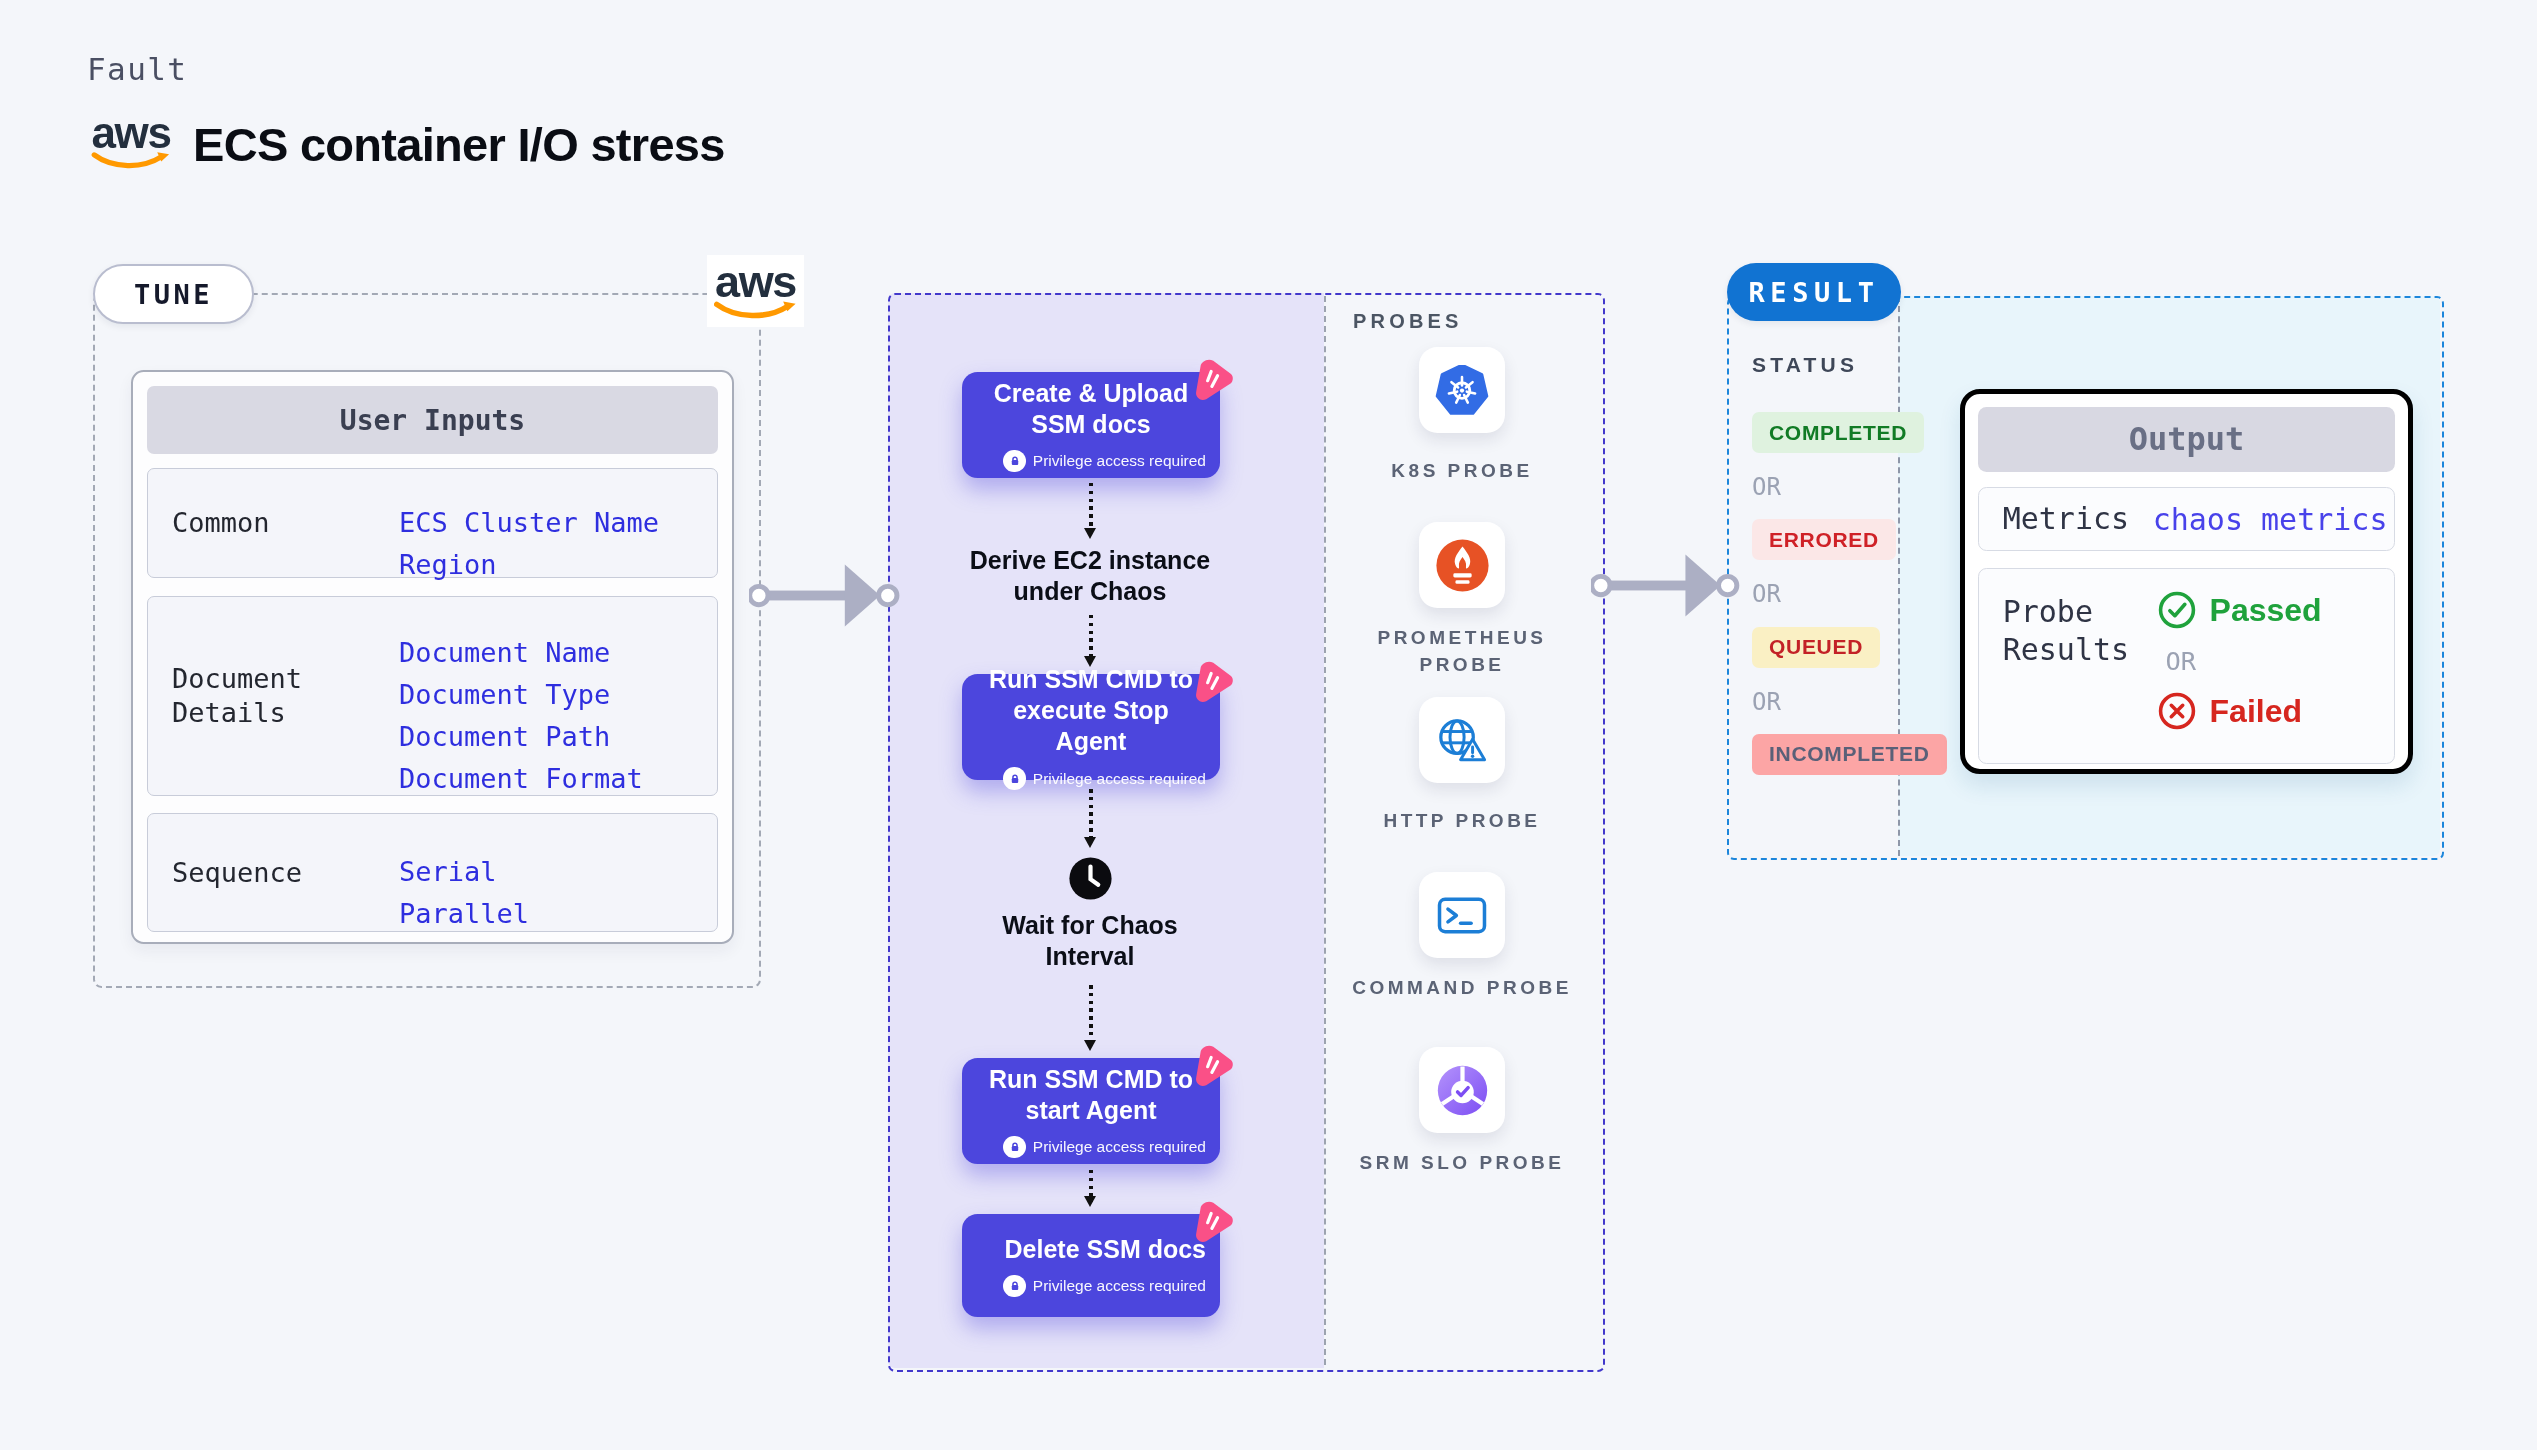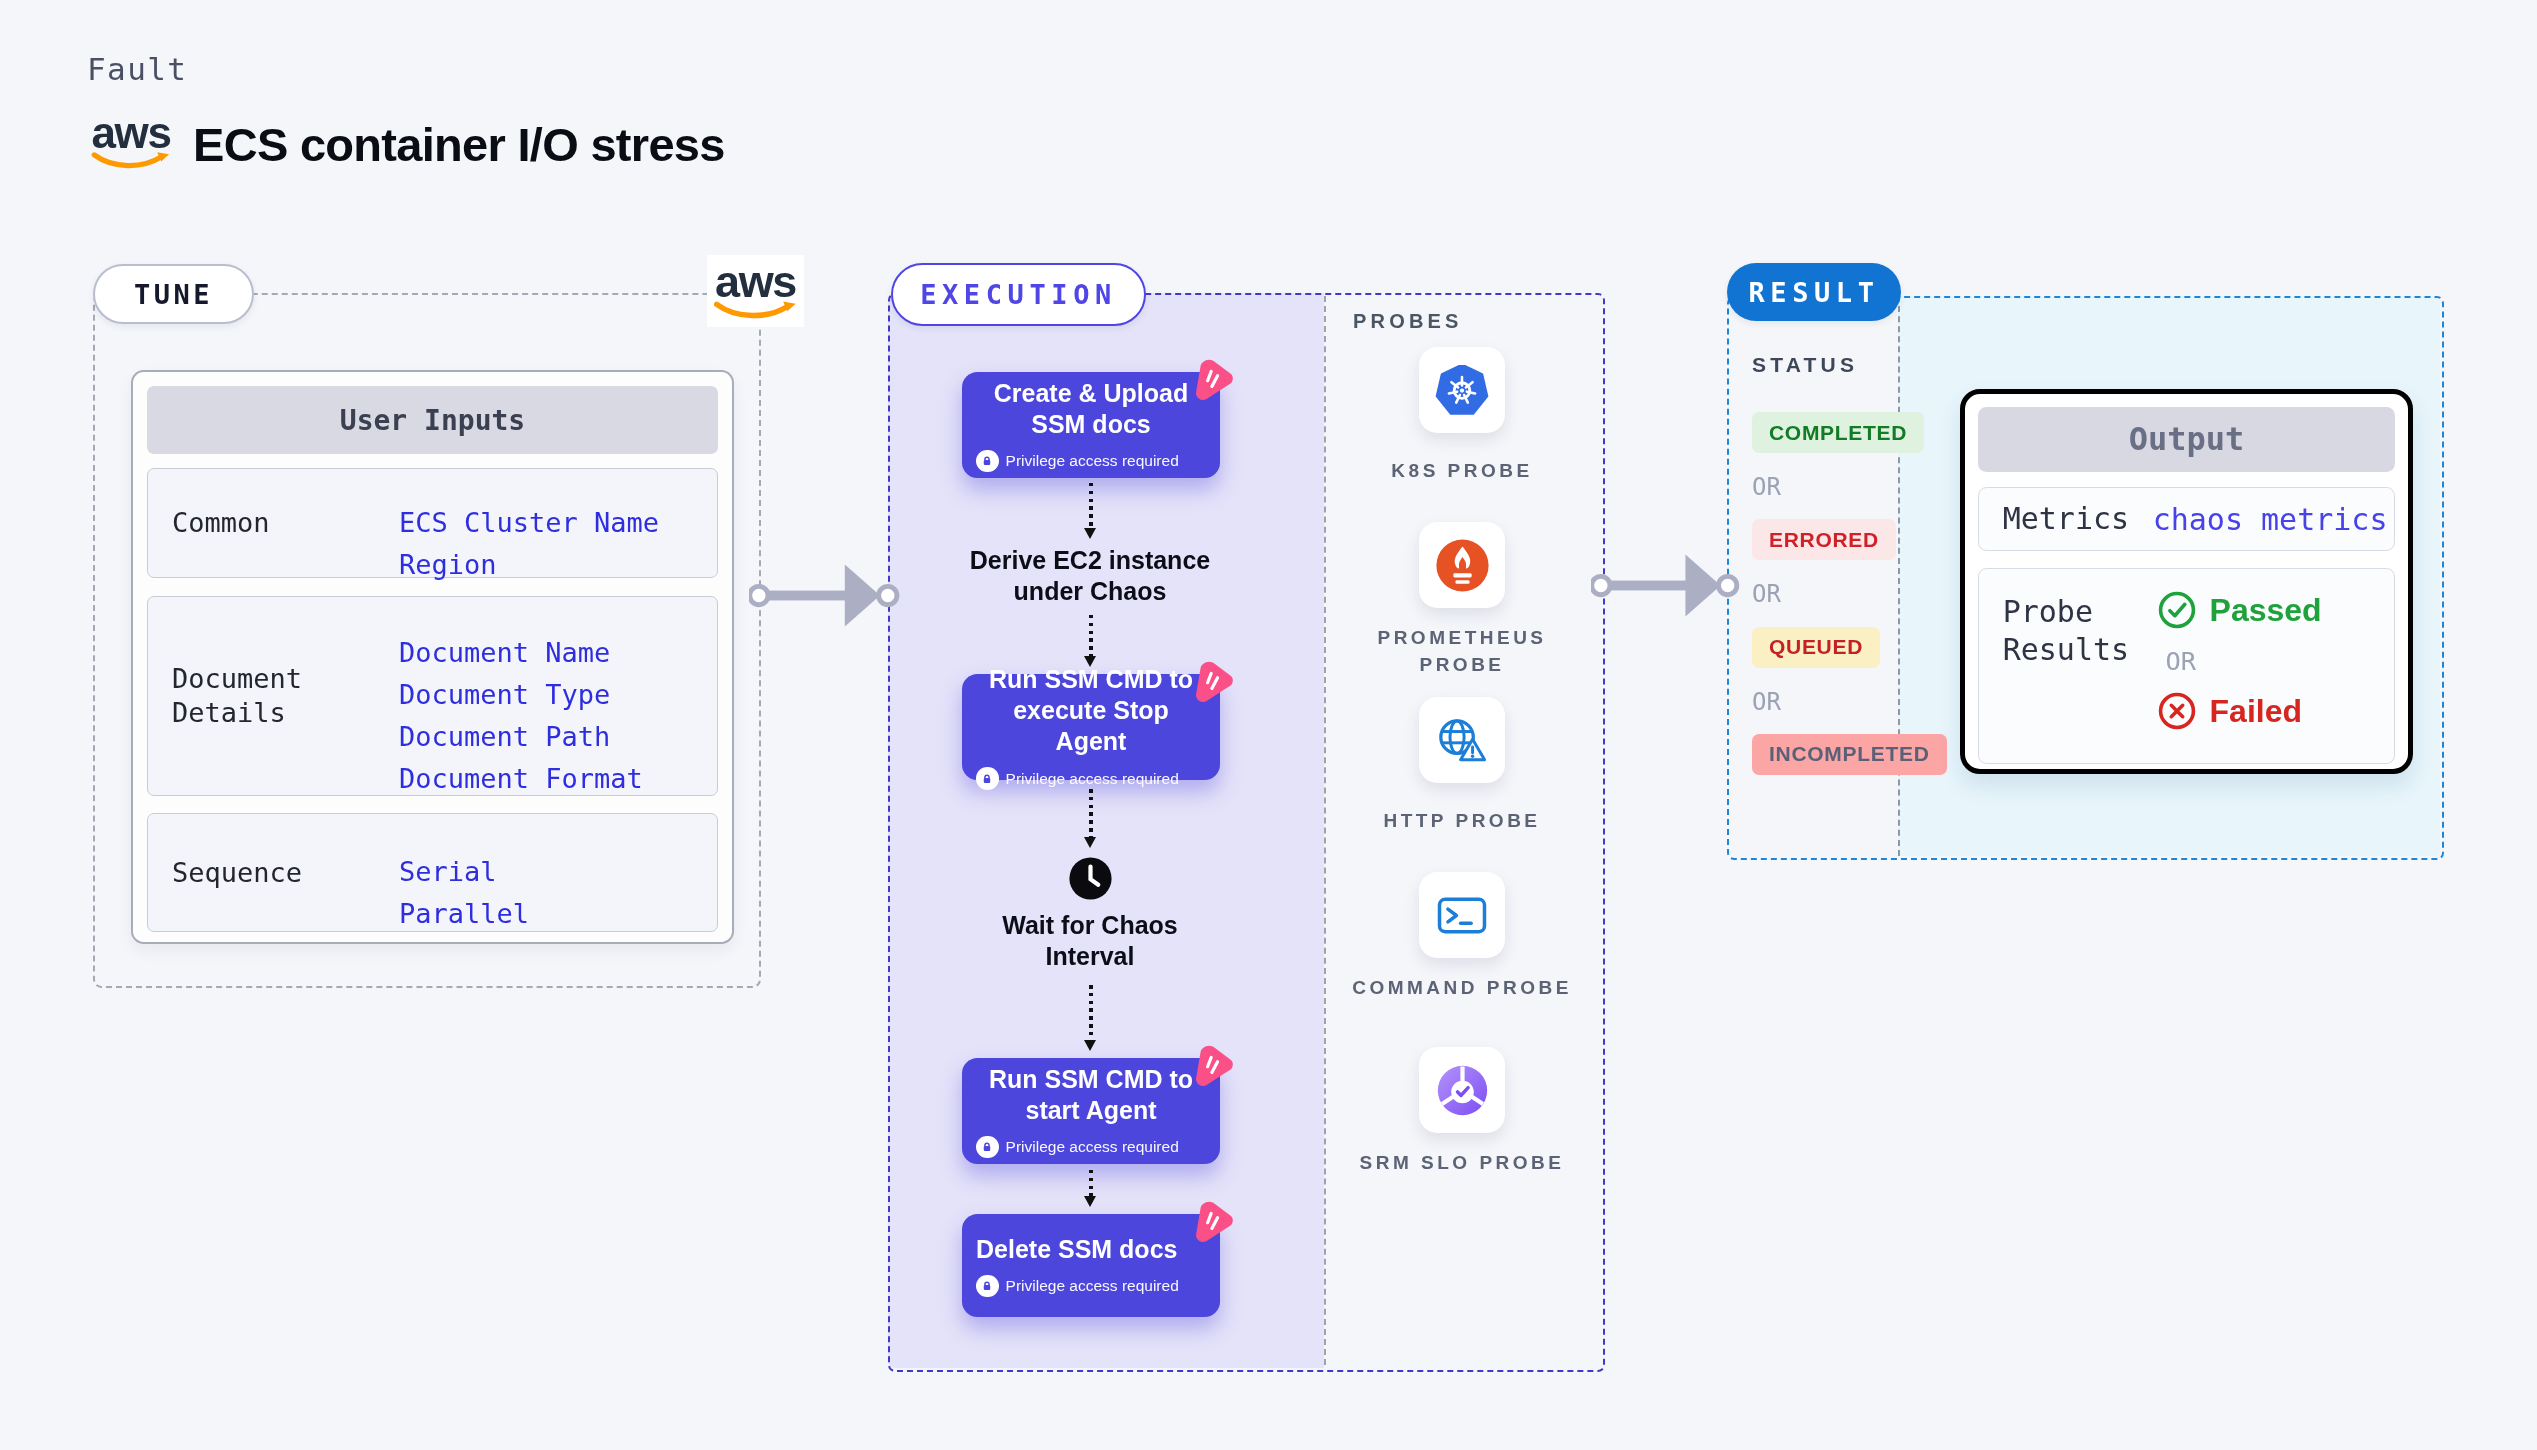--- a/index.html
+++ b/index.html
@@ -44,21 +44,21 @@
   .ui-group:last-child{margin-bottom:0;}
   .ui-group-label{flex:0 0 251px;padding-left:24px;box-sizing:border-box;font-family:var(--mono);font-size:27px;color:#23262F;line-height:34px;}
   .ui-values{display:flex;flex-direction:column;gap:15px;margin-top:40px;}
   .ui-value{font-family:var(--mono);font-size:27px;color:#2E2EDF;line-height:27px;}
   .g1{height:110px;} .g2{height:200px;} .g3{height:119px;}
 
   
   .flow-arrow{position:absolute;z-index:8;}
 
   
-  .step-card{position:absolute;left:962px;width:258px;background:#4C46DD;border-radius:15.5px;box-shadow:0 11.3px 21px rgba(76,70,221,.35);color:#FFFFFF;display:flex;flex-direction:column;align-items:flex-start;justify-content:center;gap:10px;padding:7px 14px;box-sizing:border-box;z-index:4;}
+  .step-card{position:absolute;left:962px;width:258px;background:#4C46DD;border-radius:15.5px;box-shadow:0 11.3px 21px rgba(76,70,221,.35);color:#FFFFFF;display:flex;flex-direction:column;align-items:flex-end;justify-content:center;gap:10px;padding:7px 14px;box-sizing:border-box;z-index:4;}
   .step-title{font-size:25px;font-weight:700;line-height:31px;text-align:center;}
   .priv-row{display:flex;align-items:center;gap:7px;}
   .priv-icon{width:22.6px;height:22.6px;background:#FFFFFF;border-radius:50%;display:flex;align-items:center;justify-content:center;}
   .priv-label{font-size:15.5px;color:rgba(255,255,255,.96);}
   .chaos-badge{position:absolute;top:-14px;right:-15.5px;}
   .step-text{position:absolute;left:956px;width:268px;text-align:center;font-size:25px;font-weight:700;line-height:31px;color:#0B0E17;z-index:4;}
   .dotted-arrow{position:absolute;left:1089px;width:3.5px;background:repeating-linear-gradient(to bottom,#111 0 3.5px,transparent 3.5px 7.8px);z-index:4;}
   .dotted-arrow::after{content:"";position:absolute;bottom:-10.6px;left:-5px;border:6.4px solid transparent;border-top:11.3px solid #111;}
   .clock-wrap{position:absolute;left:1068px;top:856px;z-index:4;}
 
@@ -156,23 +156,20 @@
   <svg class="flow-arrow" style="left:749px;top:553px;" width="155" height="85" viewBox="0 0 220 120">
     <rect x="14" y="53" width="124" height="14" fill="#ACAFC4"></rect>
     <polygon points="136,16 136,104 186,60" fill="#ACAFC4"></polygon>
     <circle cx="14" cy="60" r="13" fill="#FFFFFF" stroke="#ACAFC4" stroke-width="7"></circle>
     <circle cx="197" cy="60" r="13" fill="#FFFFFF" stroke="#ACAFC4" stroke-width="7"></circle>
   </svg>
 
   <div class="exec-panel"></div>
   <div class="exec-box"></div>
   <div class="probes-divider"></div>
-  <div class="pill exec-pill">
-      <span>EXECUTION</span>
-    </div>
 
   <div class="step-card" style="top:372px;height:106px;">
     <svg class="chaos-badge" width="44" height="44" viewBox="0 0 62 62">
       <path d="M30 4 L54 22 C60 26 58 36 51 38 L20 58 C12 62 4 55 6 47 L12 12 C13 5 22 0 30 4 Z" fill="#FA5087"></path>
       <path d="M27 19 L22 32 M36 25 L28 40" stroke="#FFFFFF" stroke-width="4.5" stroke-linecap="round" fill="none"></path>
     </svg>
     <div class="step-title">Create &amp; Upload SSM docs</div>
     <div class="priv-row">
       <span class="priv-icon">
         <svg width="14" height="14" viewBox="0 0 24 24">

